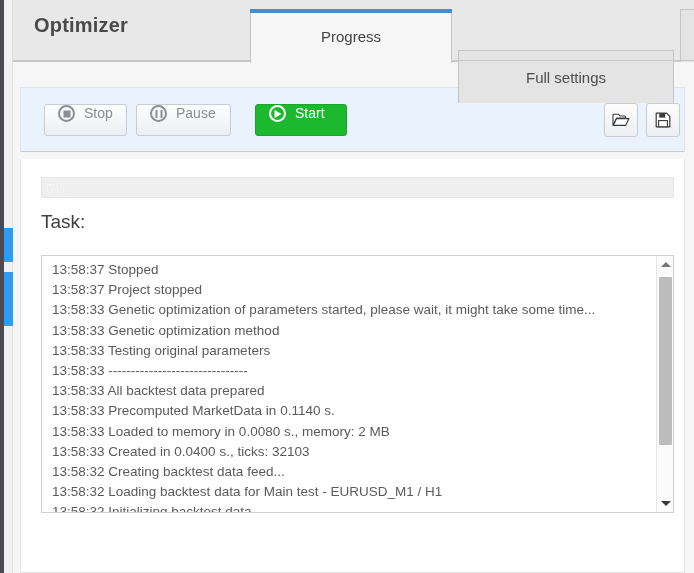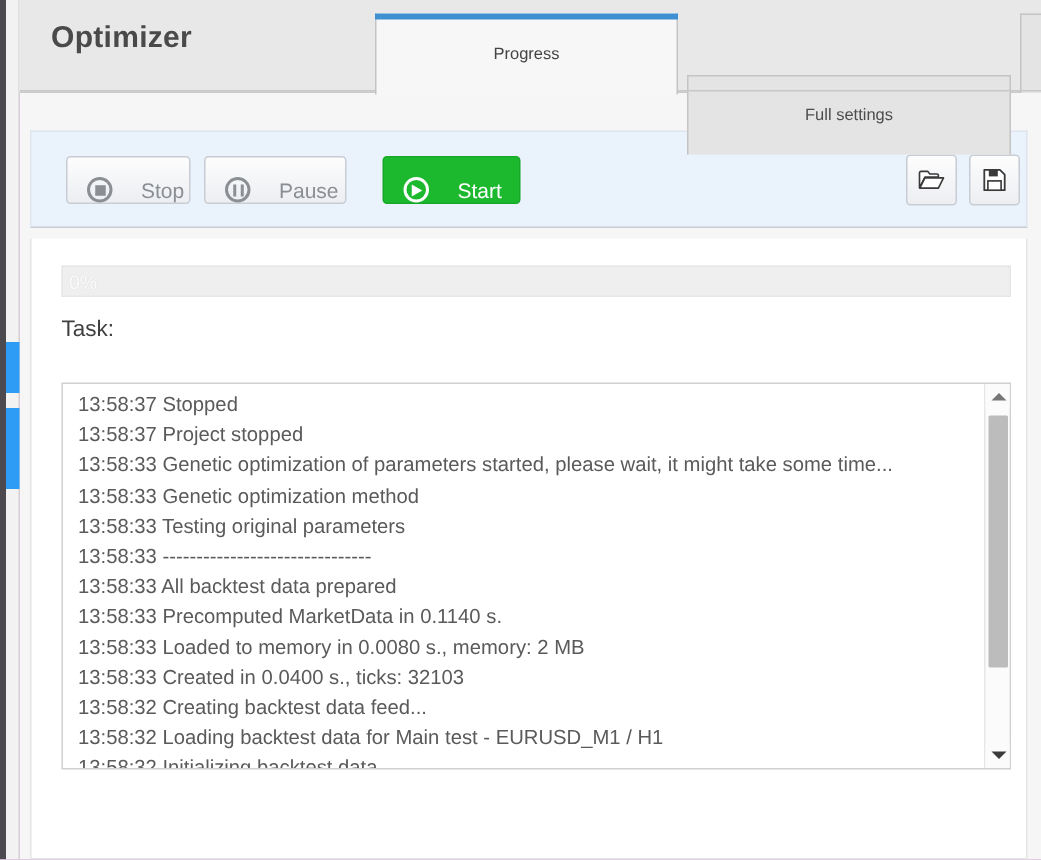--- a/index.html
+++ b/index.html
@@ -67,21 +67,21 @@
     position: absolute;
     top: 9px;
     height: 53px;
     background: #e4e4e4;
     border-left: 1px solid #c4c4c4;
     border-right: 1px solid #c4c4c4;
     border-top: 1px solid #c4c4c4;
     display: flex;
     align-items: center;
     justify-content: center;
-    font-size: 11px;
+    font-size: 15px;
     color: #4d4d4d;
     cursor: default;
   }
   .tab.active {
     background: #f7f7f7;
     border-top: none;
     top: 9px;
     height: 54px;
     z-index: 12;
     color: #444;
@@ -114,22 +114,22 @@
     background: #eaf2fb;
     border: 1px solid #dfe5ec;
     border-bottom-color: #c8ccd1;
   }
   .btn {
     position: absolute;
     top: 16px;
     height: 32px;
     border-radius: 3px;
     display: flex;
-    align-items: flex-end;
-    gap: 19px;
+    align-items: flex-start;
+    gap: 9px;
     padding: 0 13px;
     font-size: 14px;
     cursor: default;
     user-select: none;
   }
   .btn-disabled {
     background: linear-gradient(#fdfdfd, #eceef2);
     border: 1px solid #c9cdd3;
     color: #8b8e93;
   }
@@ -217,21 +217,21 @@
     left: 4px; top: 50%;
     transform: translateY(-50%);
     font-size: 13px;
     color: #fbfbfb;
     text-shadow: 0 0 1px rgba(0,0,0,0.10);
   }
 
   .task-label {
     position: absolute;
     left: 20px; top: 52px;
-    font-size: 15px;
+    font-size: 19px;
     color: #3f3f3f;
   }
 
   
   .logbox {
     position: absolute;
     left: 20px; top: 96px;
     width: 633px; height: 258px;
     background: #ffffff;
     border: 1px solid #d0d0d0;

